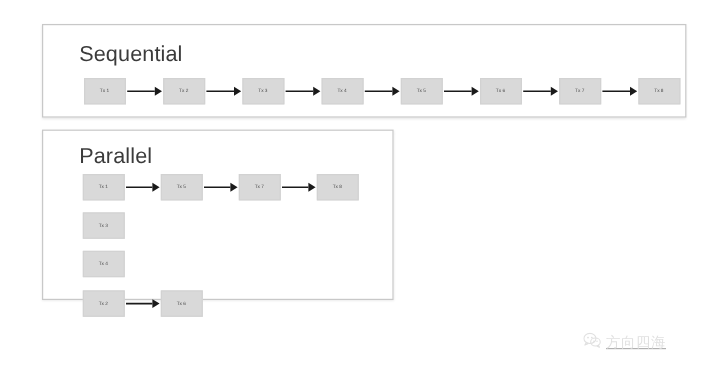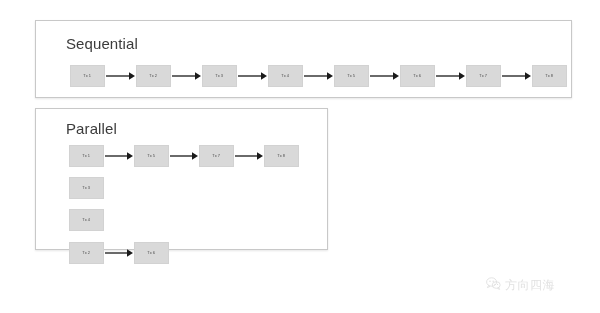--- a/index.html
+++ b/index.html
@@ -40,21 +40,21 @@
   .panel-parallel {
     left: 35px;
     top: 108px;
     width: 293px;
     height: 142px;
     box-shadow: 0 1px 2px rgba(0,0,0,0.10);
   }
 
   .panel-title {
     position: absolute;
-    font-size: 15px;
+    font-size: 18px;
     color: #3b3b3b;
     letter-spacing: 0.1px;
     white-space: nowrap;
   }
   .panel-sequential .panel-title {
     left: 30px;
     top: 14px;
   }
   .panel-parallel .panel-title {
     left: 30px;
@@ -119,20 +119,21 @@
 
   
   .watermark {
     position: absolute;
     left: 486px;
     top: 277px;
     display: flex;
     align-items: flex-start;
     gap: 4px;
     opacity: 0.30;
+    text-decoration: underline;
   }
   .wm-icon {
     width: 15px;
     height: 13px;
     position: relative;
     flex: 0 0 auto;
   }
   .wm-icon svg { display: block; }
   .wm-text {
     font-size: 12px;

